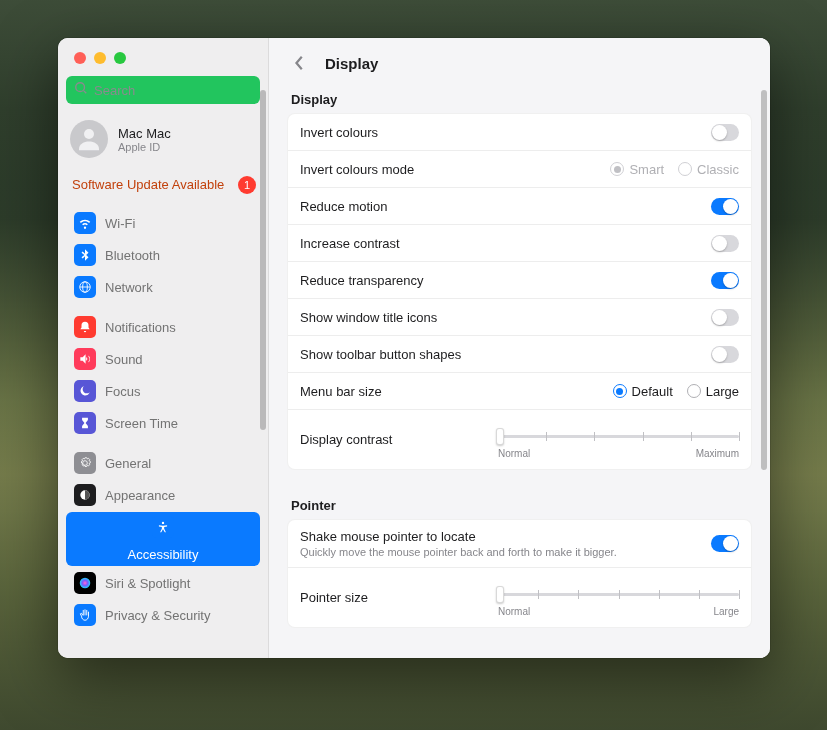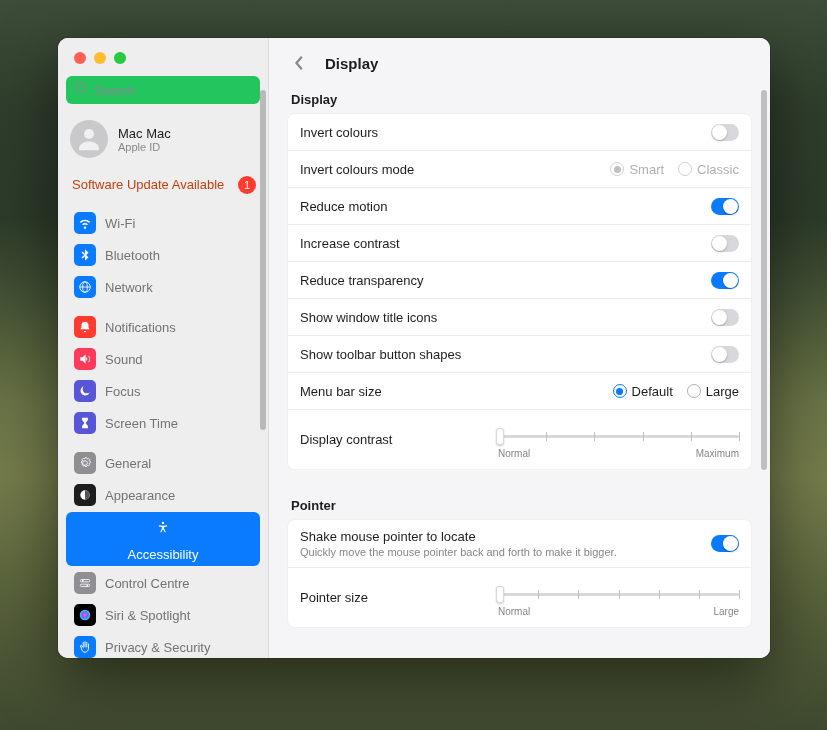--- a/index.html
+++ b/index.html
@@ -387,31 +387,20 @@
             <span>Appearance</span>
           </div>
           <div class="side-item selected">
             <div class="side-icon" style="background:#0a7aff">
               <svg viewBox="0 0 24 24">
                 <circle cx="12" cy="5" r="2"></circle>
                 <path d="M5 9l7 1 7-1v2l-5 1v3l3 6h-2l-3-5-3 5H7l3-6v-3L5 11z"></path>
               </svg>
             </div>
             <span>Accessibility</span>
-          </div>
-          <div class="side-item">
-            <div class="side-icon" style="background:#8e8e93">
-              <svg viewBox="0 0 24 24">
-                <rect x="4" y="6" width="16" height="4" rx="2" fill="none" stroke="#fff" stroke-width="1.4"></rect>
-                <circle cx="8" cy="8" r="1.5"></circle>
-                <rect x="4" y="14" width="16" height="4" rx="2" fill="none" stroke="#fff" stroke-width="1.4"></rect>
-                <circle cx="16" cy="16" r="1.5"></circle>
-              </svg>
-            </div>
-            <span>Control Centre</span>
           </div>
           <div class="side-item">
             <div class="side-icon" style="background:#000">
               <svg viewBox="0 0 24 24">
                 <circle cx="12" cy="12" r="9" fill="url(#sg)"></circle>
                 <defs>
                   <radialGradient id="sg">
                     <stop offset="0" stop-color="#ff6bd6"></stop>
                     <stop offset="0.5" stop-color="#7a5bff"></stop>
                     <stop offset="1" stop-color="#1fd5ff"></stop>

